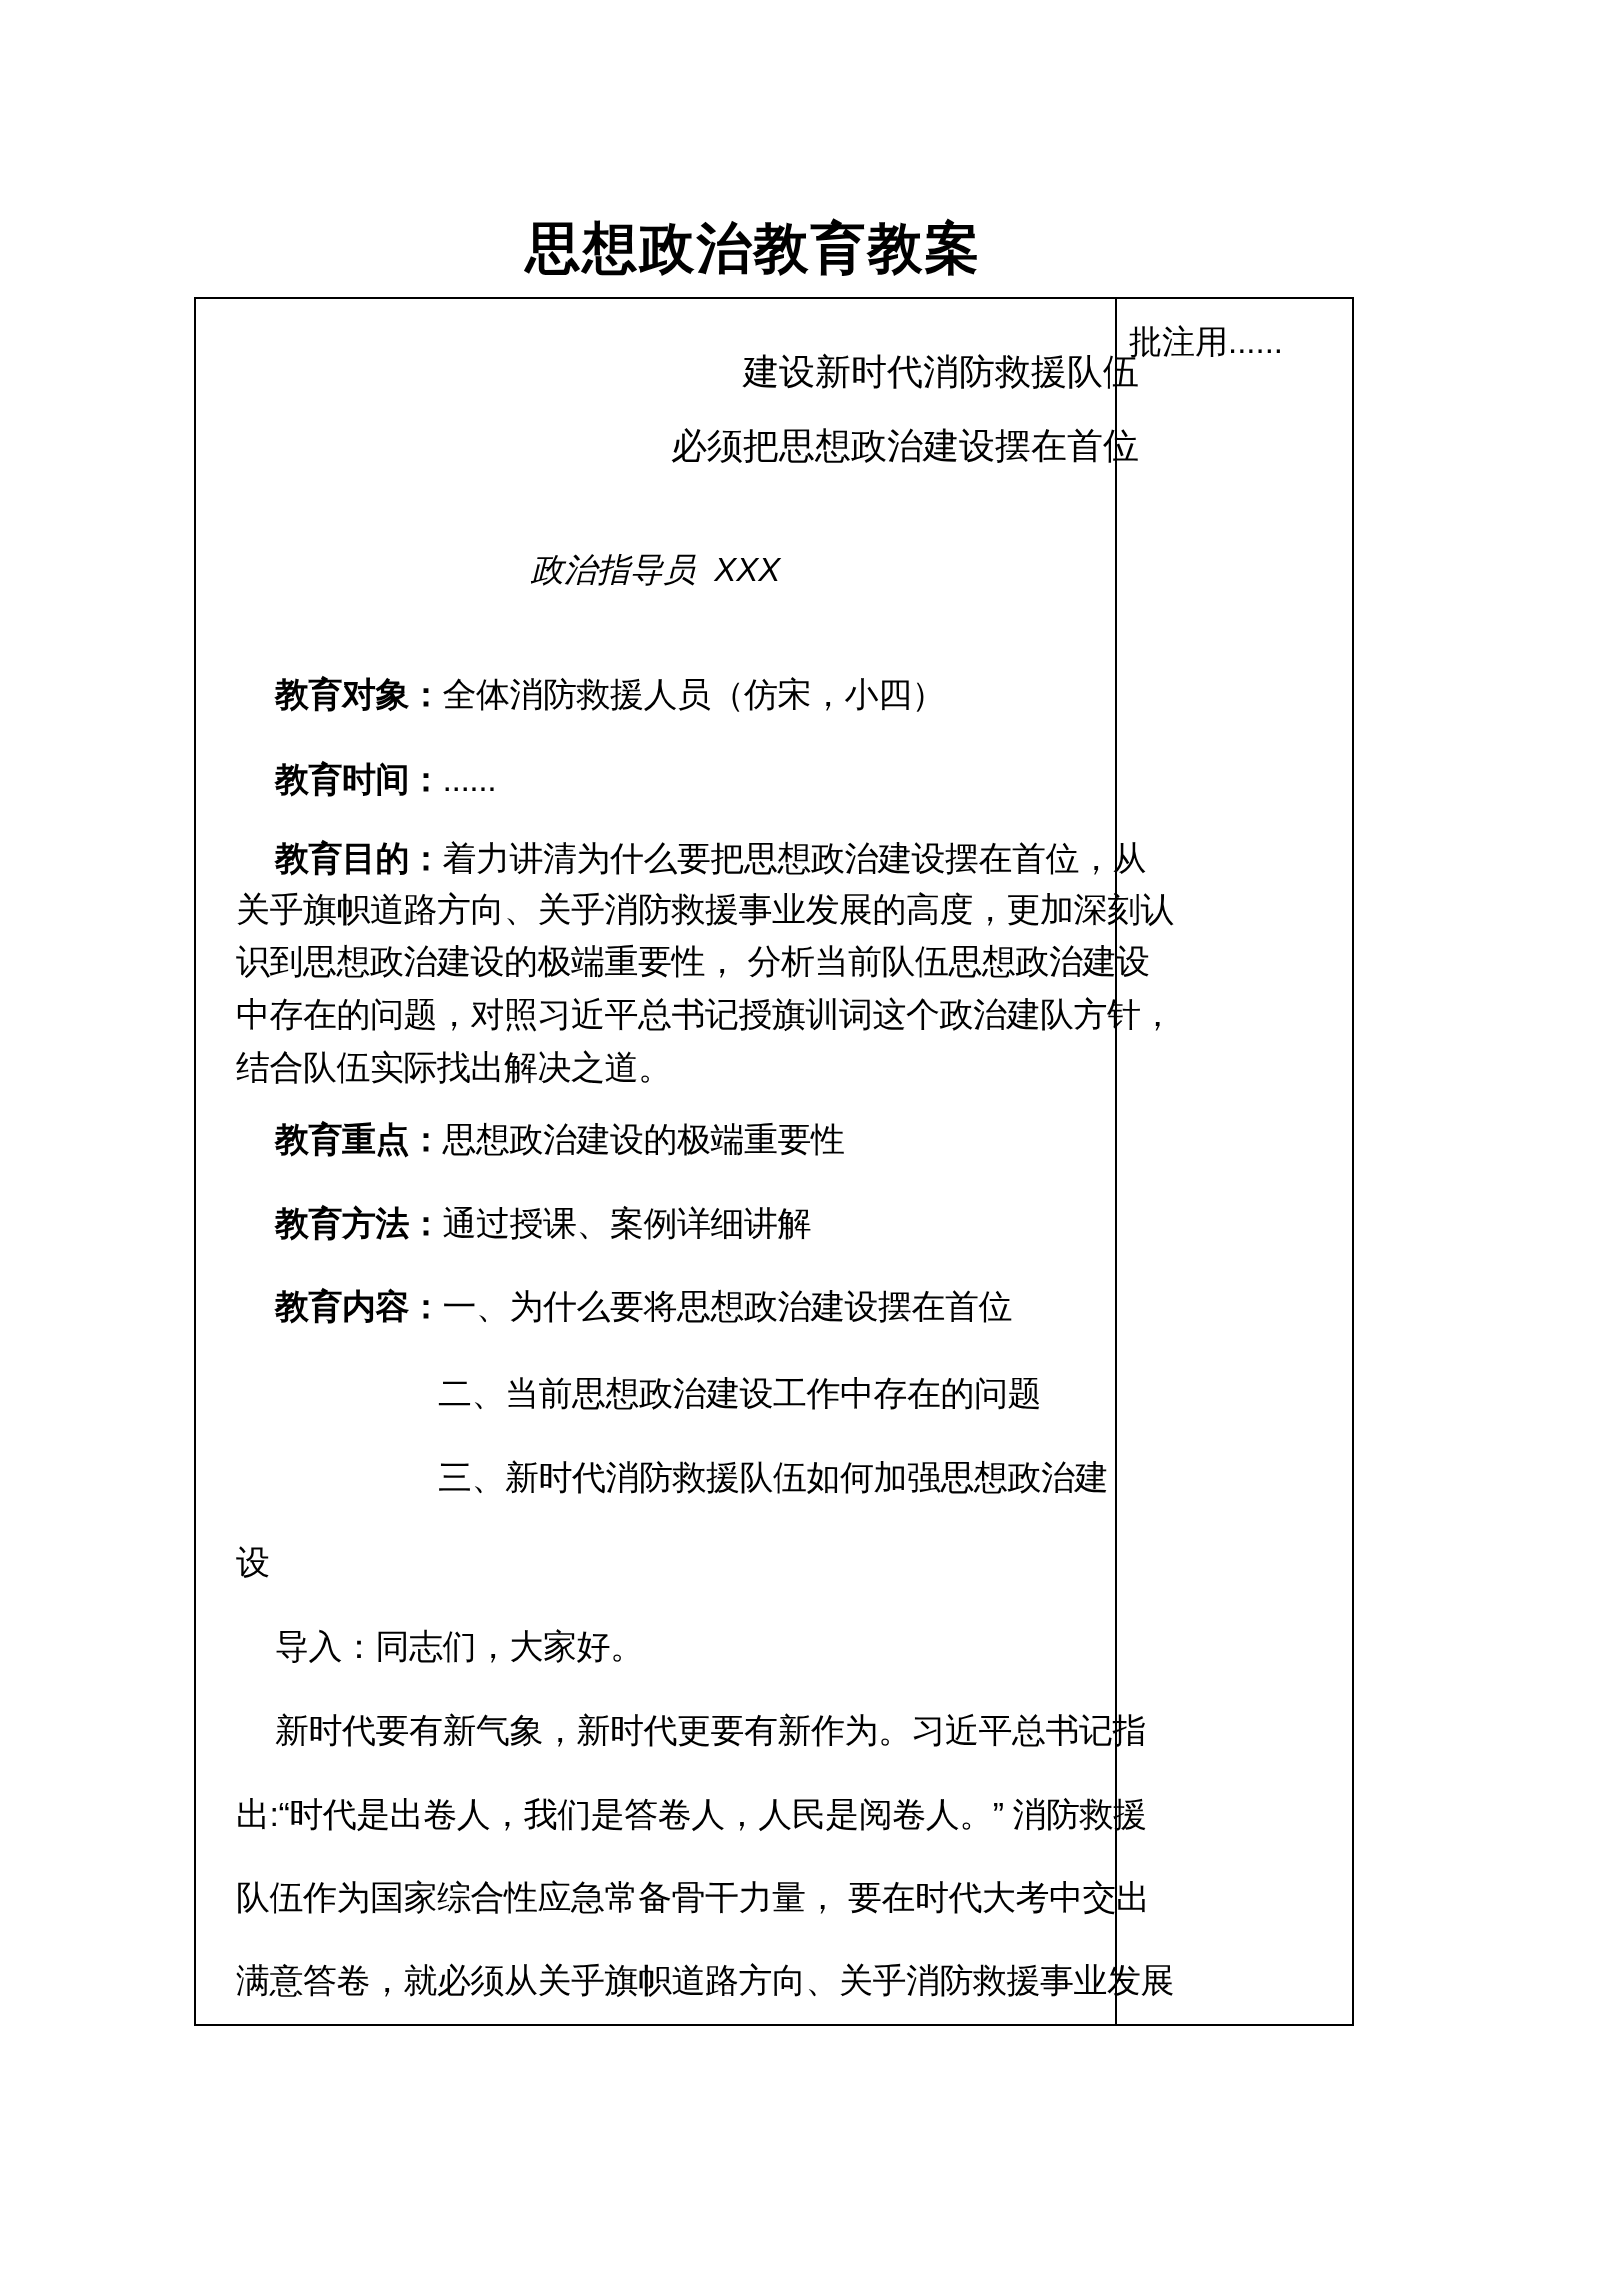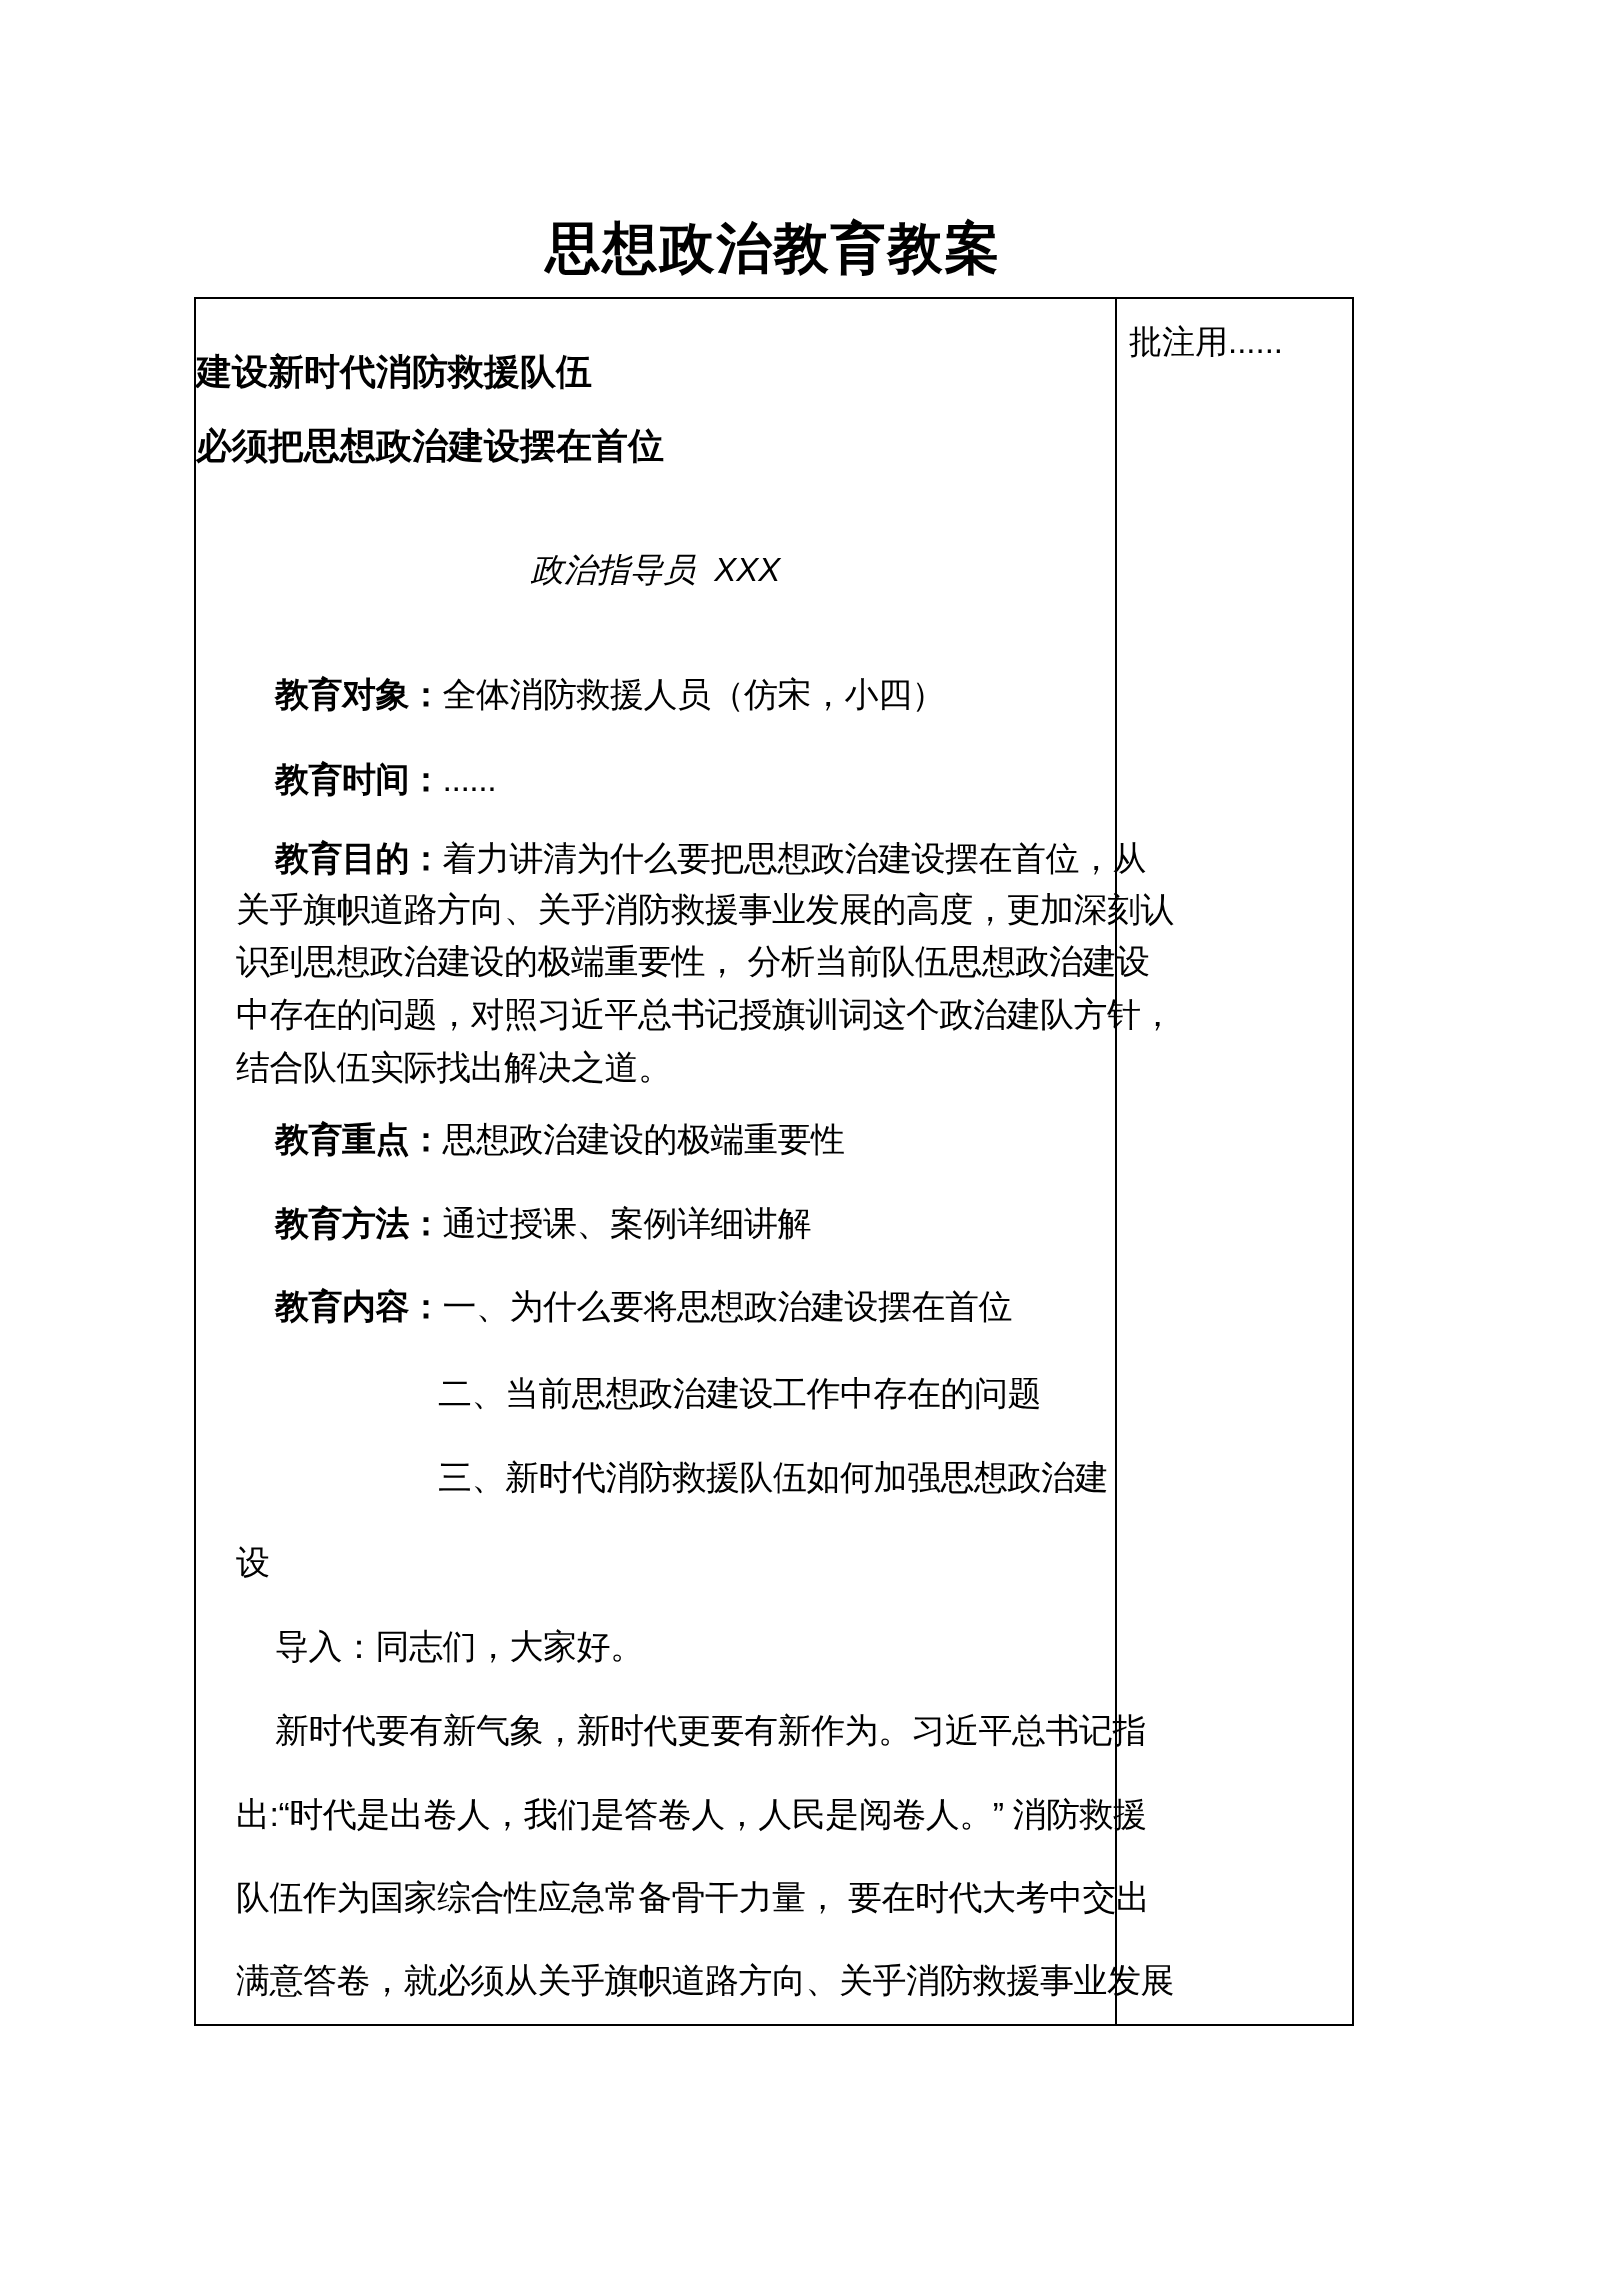--- a/index.html
+++ b/index.html
@@ -16,21 +16,20 @@
     position: absolute;
     left: 0; top: 218px;
     width: 1507px;
     text-align: center;
     font-family: "Liberation Serif", serif;
     font-weight: bold;
     font-size: 55px;
     line-height: 61px;
     letter-spacing: 2px;
     white-space: pre;
-    padding-left: 20px;
   }
   .doc-table {
     position: absolute;
     left: 194px; top: 297px;
     width: 1156px; height: 1725px;
     border: 2px solid #000;
   }
   .col-divider {
     position: absolute;
     left: 919px; top: 0;
@@ -41,25 +40,24 @@
     position: absolute;
     left: 1129px; top: 323px;
     font-size: 33px;
     line-height: 37px;
     white-space: pre;
   }
   .cell-title {
     position: absolute;
     left: 196px;
     width: 943px;
-    text-align: left;
+    text-align: right;
     font-size: 36px;
     line-height: 39px;
     white-space: pre;
-    font-weight: bold;
   }
   .cell-title.l1 { top: 352px; }
   .cell-title.l2 { top: 394px; margin-top: 32px; }
   .byline {
     position: absolute;
     left: 196px; top: 551px;
     width: 919px;
     text-align: center;
     font-size: 33px;
     line-height: 37px;

